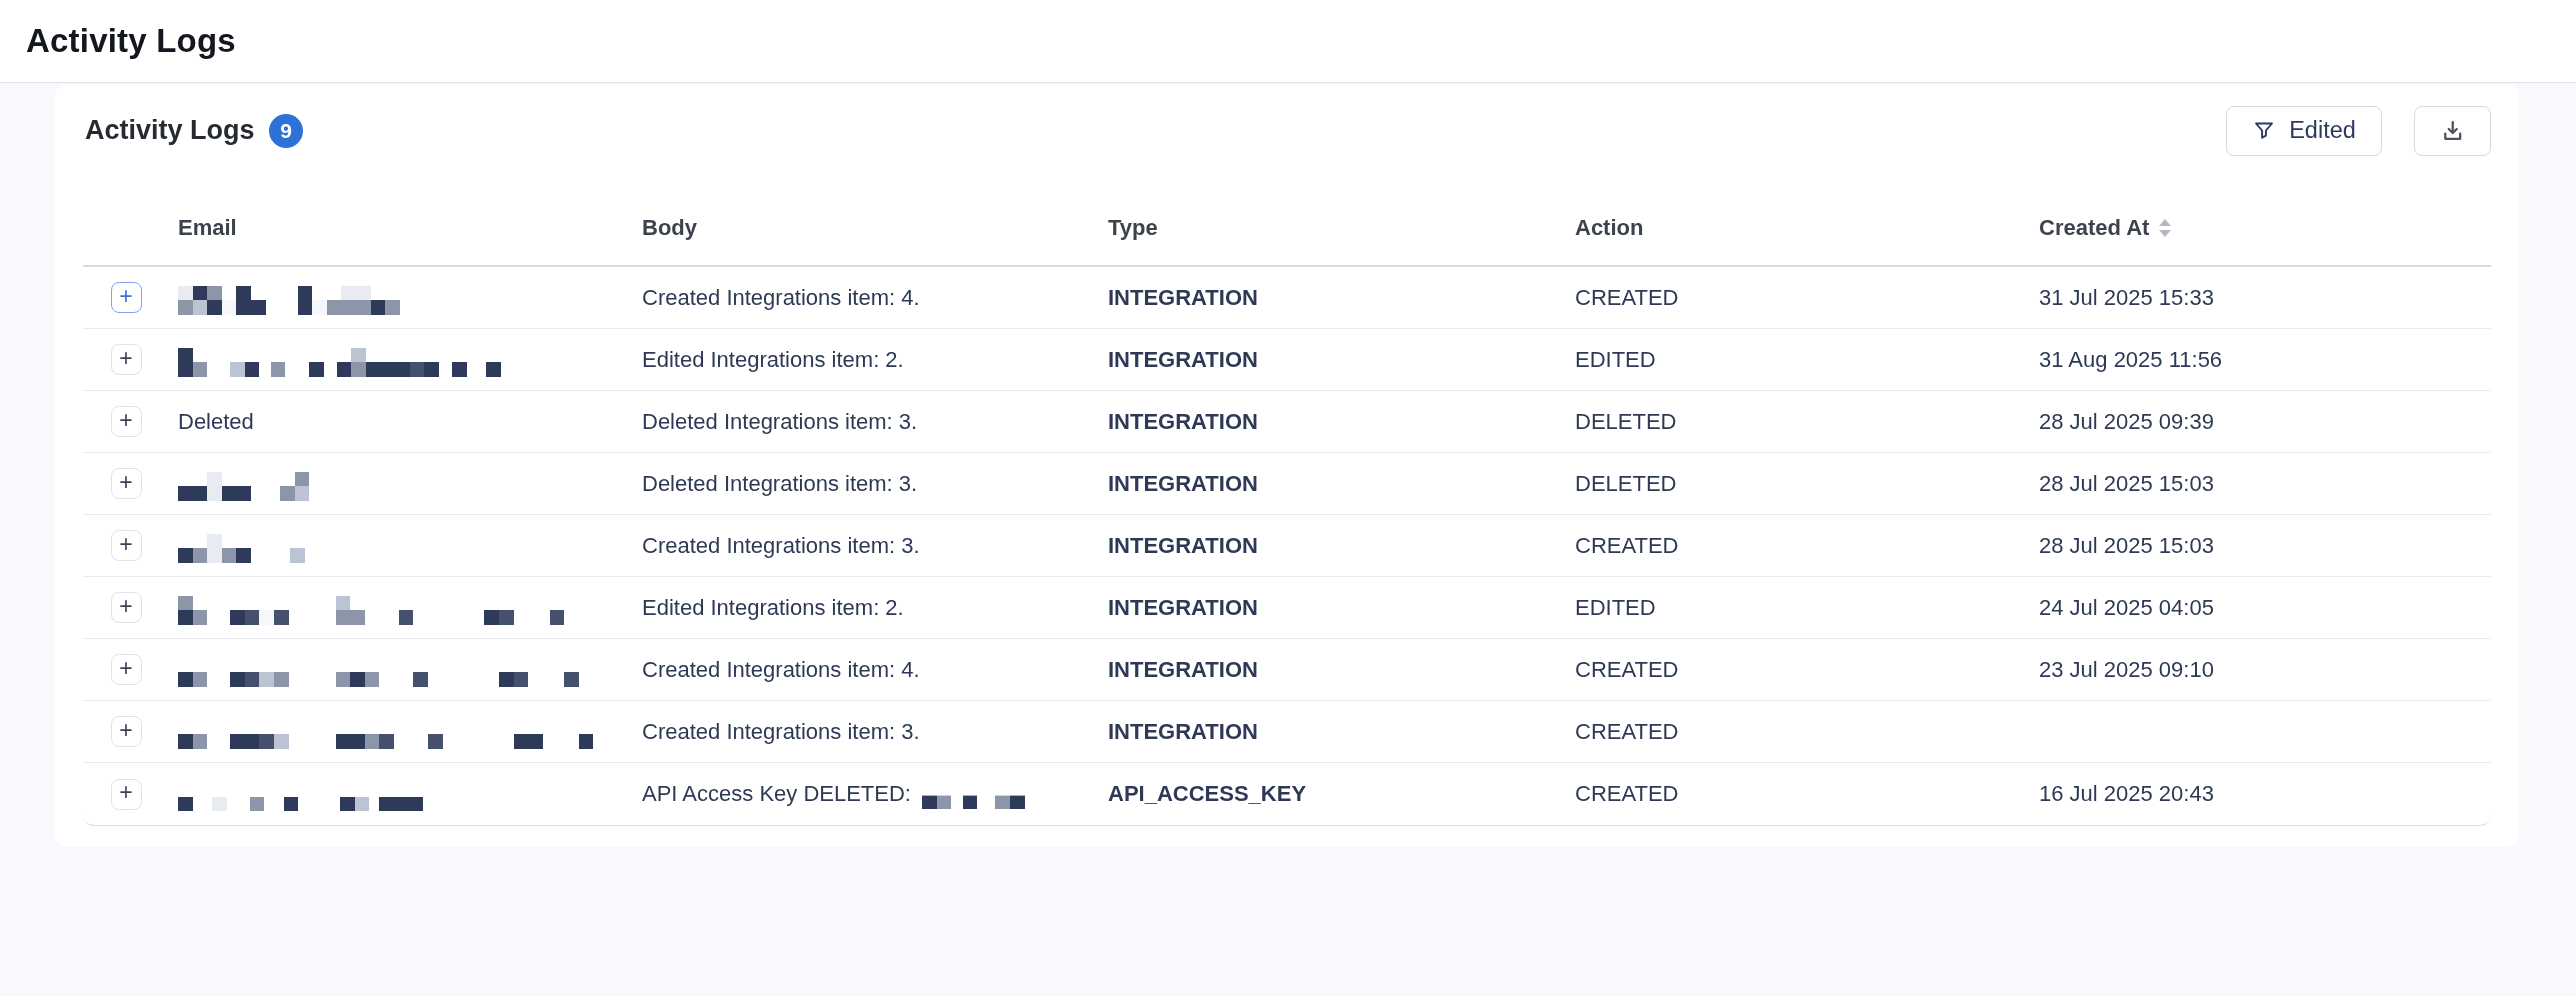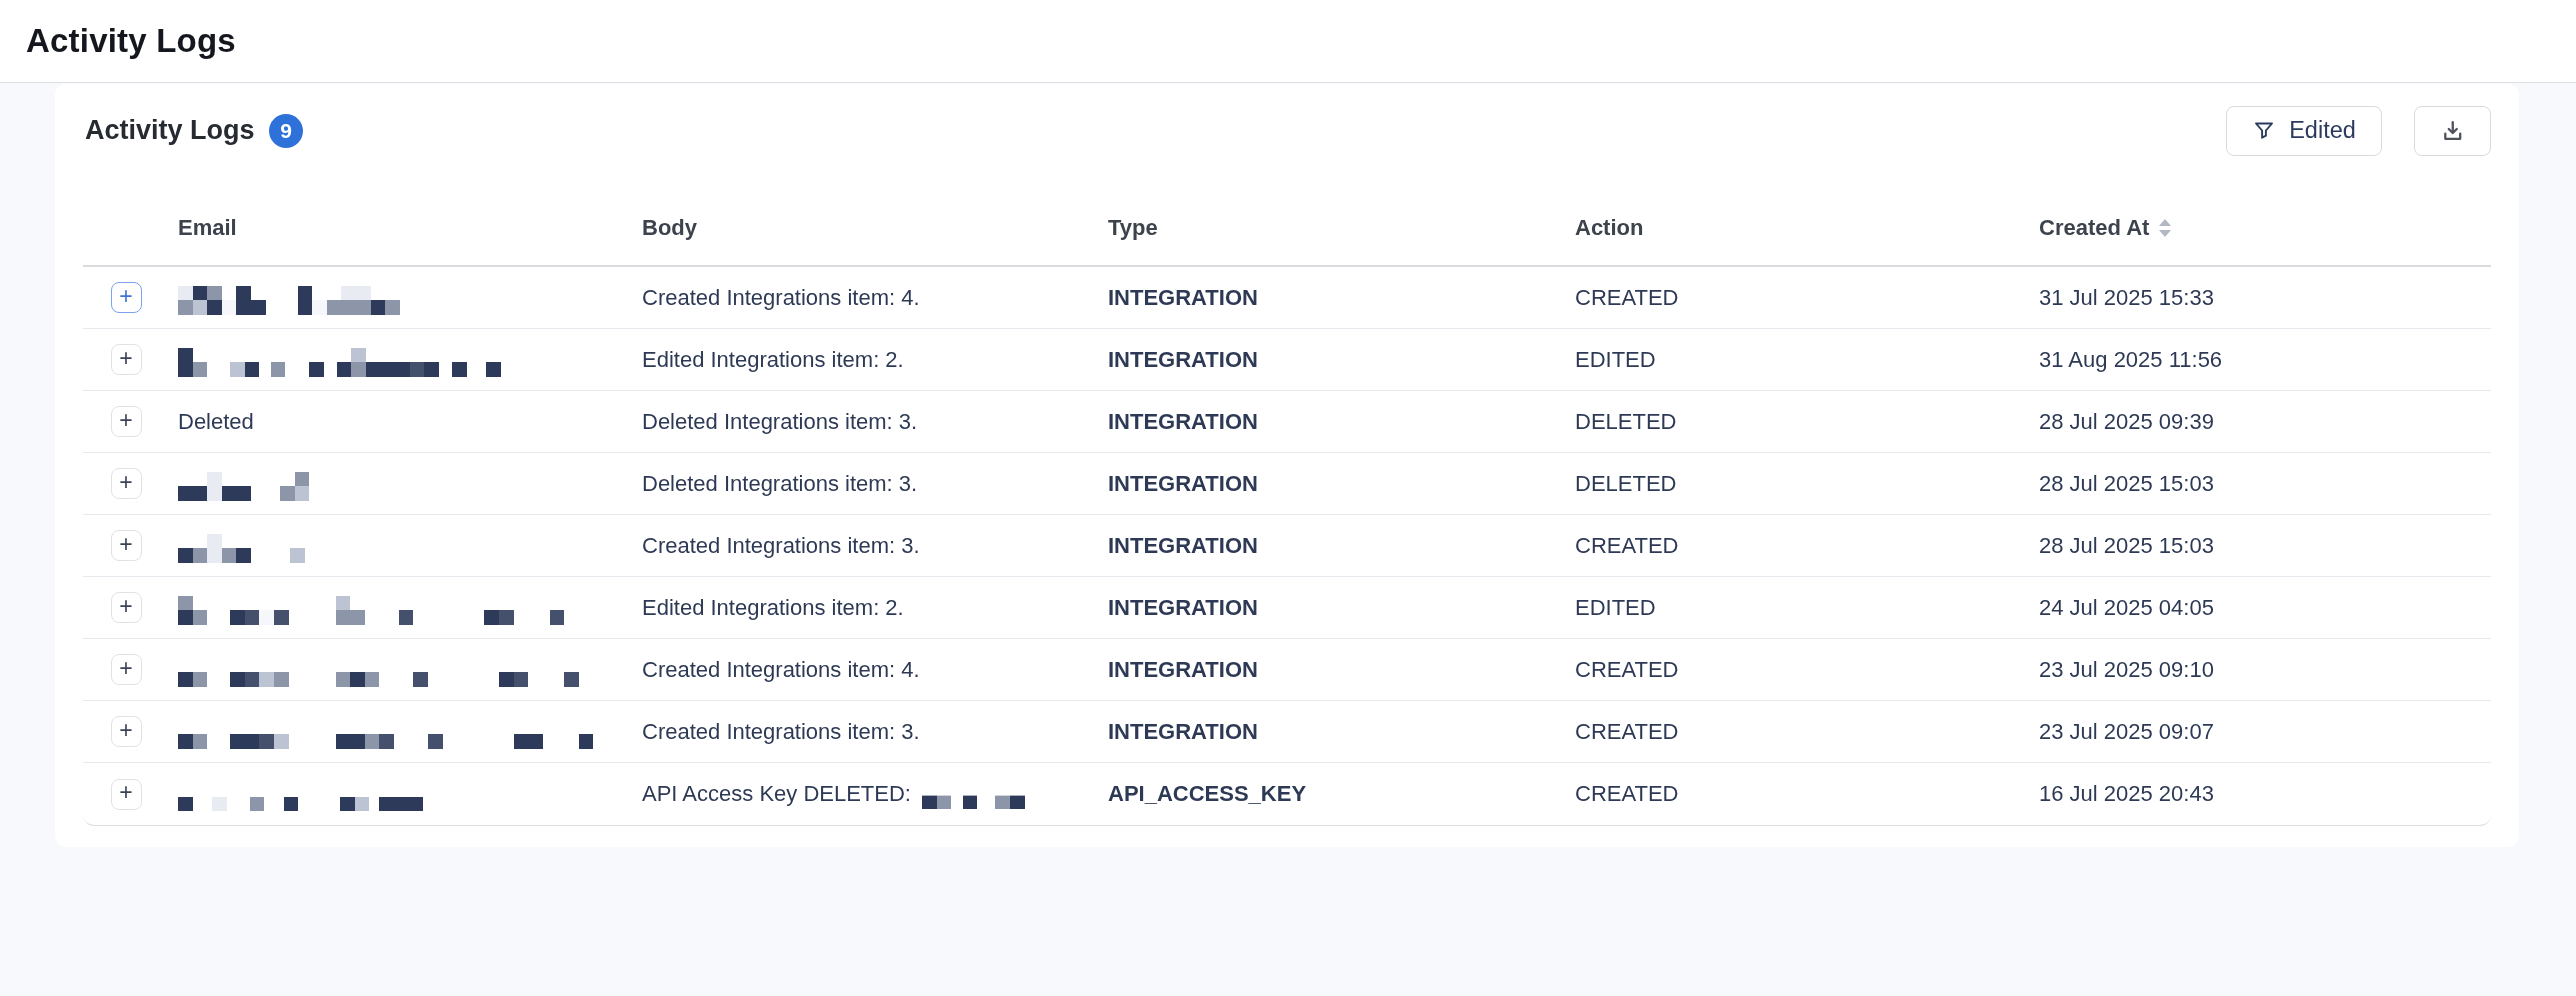--- a/index.html
+++ b/index.html
@@ -634,21 +634,20 @@
                   <span class="mcell"></span>
                   <span class="mcell" style="background: rgb(46, 58, 89);"></span>
                 </span>
               </span>
             </span></div>
     <div class="cell col-body">
             <span class="body-text">Created Integrations item: 3.</span>
           </div>
     <div class="cell col-type">INTEGRATION</div>
     <div class="cell col-action">CREATED</div>
-    <div class="cell col-created">23 Jul 2025 09:07</div>
   </div>
 
   <div class="t-row t-body-row">
     <div class="cell col-expand">
       <button class="expand-btn">+</button>
     </div>
     <div class="cell col-email"><span class="mosaic">
               <span class="mseg">
                 <span class="mcol">
                   <span class="mcell"></span>

